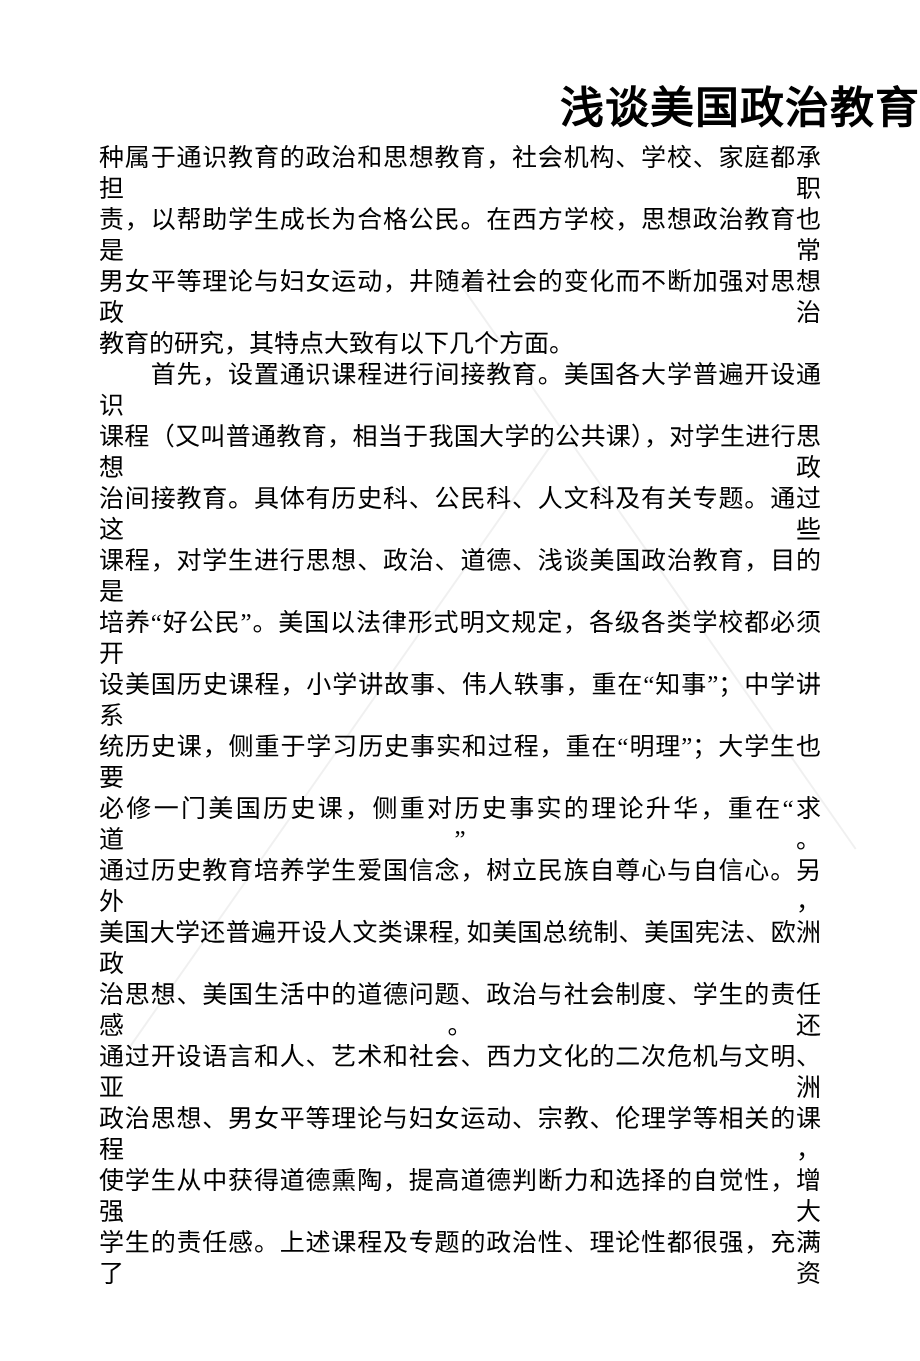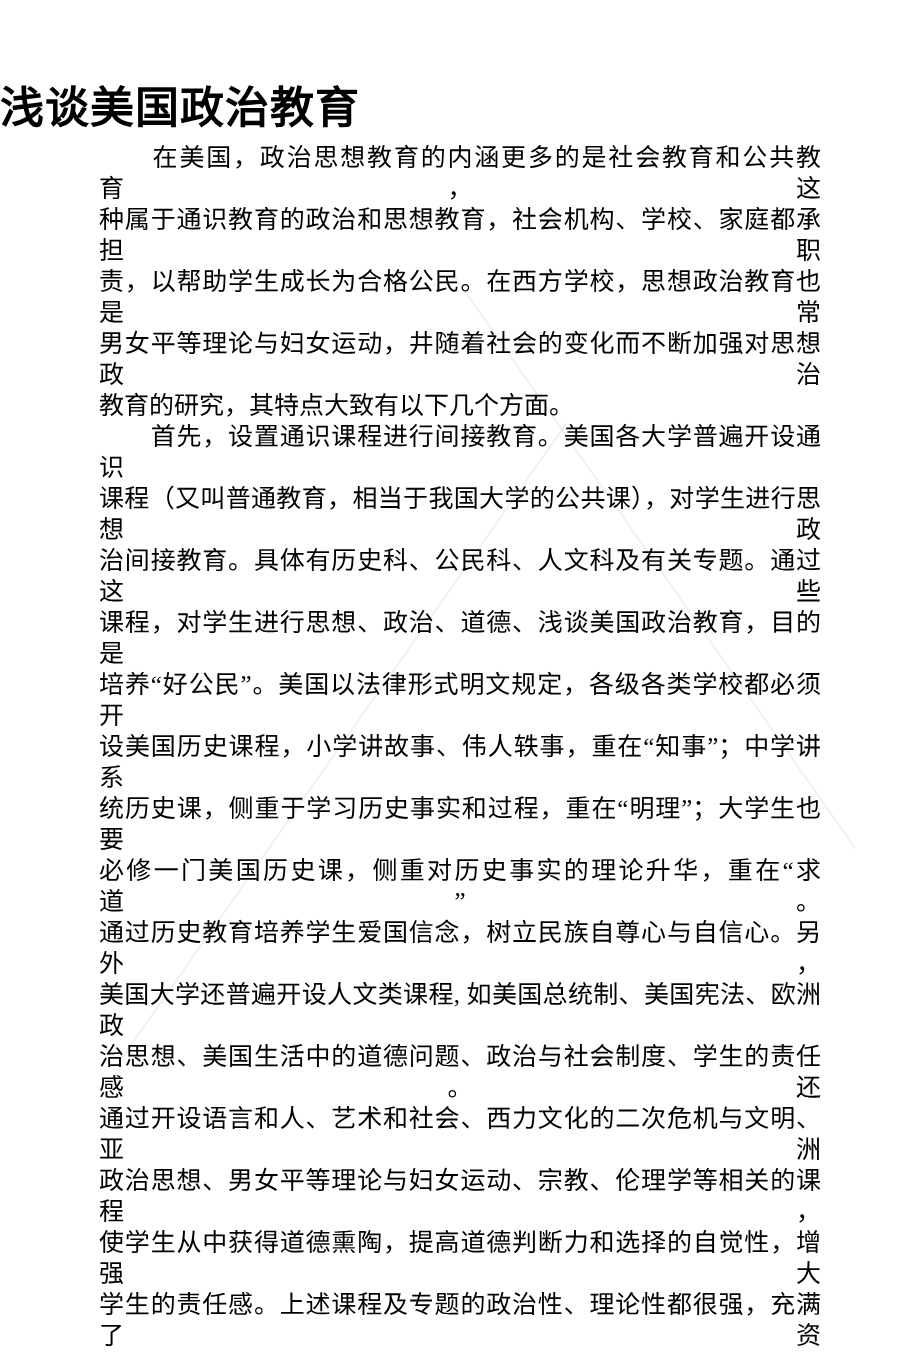--- a/index.html
+++ b/index.html
@@ -8,21 +8,21 @@
     width:920px;
     height:1361px;
     background:#ffffff;
     color:#000000;
     font-family:"Liberation Serif","DejaVu Serif",serif;
     overflow:hidden;
   }
   .doc-title{
     margin:0;
     padding-top:82px;
-    text-align:left;
+    text-align:right;
     font-size:44px;
     line-height:52px;
     font-weight:bold;
     font-family:"Liberation Sans","DejaVu Sans",sans-serif;
     letter-spacing:1px;
   }
   .doc-body{
     position:absolute;
     left:99px;
     top:142px;
@@ -48,21 +48,20 @@
   .artifact.a1{left:455px;top:275px;width:700px;transform:rotate(55deg);}
   .artifact.a2{left:118px;top:1062px;width:780px;transform:rotate(-55deg);}
 </style>
 </head>
 <body>
 
 <div class="page">
   <h1 class="doc-title">浅谈美国政治教育</h1>
 
   <div class="doc-body" id="doc-body">
-      <div class="text-line">　　在美国，政治思想教育的内涵更多的是社会教育和公共教育，这</div>
       <div class="text-line">种属于通识教育的政治和思想教育，社会机构、学校、家庭都承担职</div>
       <div class="text-line">责，以帮助学生成长为合格公民。在西方学校，思想政治教育也是常</div>
       <div class="text-line">男女平等理论与妇女运动，井随着社会的变化而不断加强对思想政治</div>
       <div class="text-line final">教育的研究，其特点大致有以下几个方面。</div>
       <div class="text-line">　　首先，设置通识课程进行间接教育。美国各大学普遍开设通识</div>
       <div class="text-line">课程（又叫普通教育，相当于我国大学的公共课），对学生进行思想政</div>
       <div class="text-line">治间接教育。具体有历史科、公民科、人文科及有关专题。通过这些</div>
       <div class="text-line">课程，对学生进行思想、政治、道德、浅谈美国政治教育，目的是</div>
       <div class="text-line">培养“好公民”。美国以法律形式明文规定，各级各类学校都必须开</div>
       <div class="text-line">设美国历史课程，小学讲故事、伟人轶事，重在“知事”；中学讲系</div>

